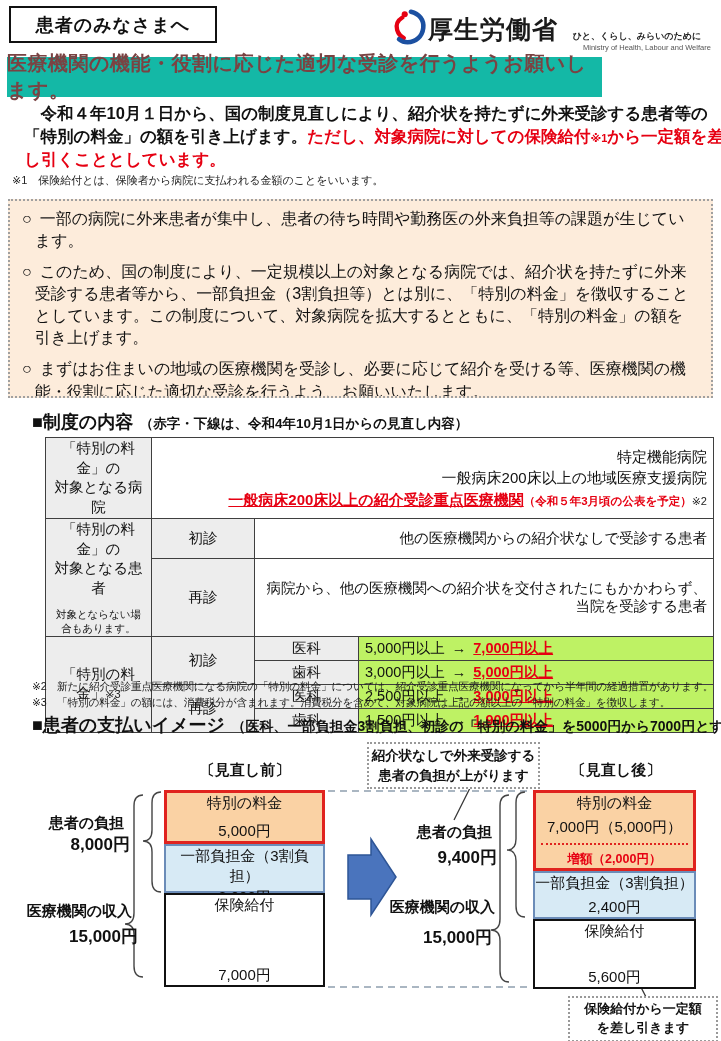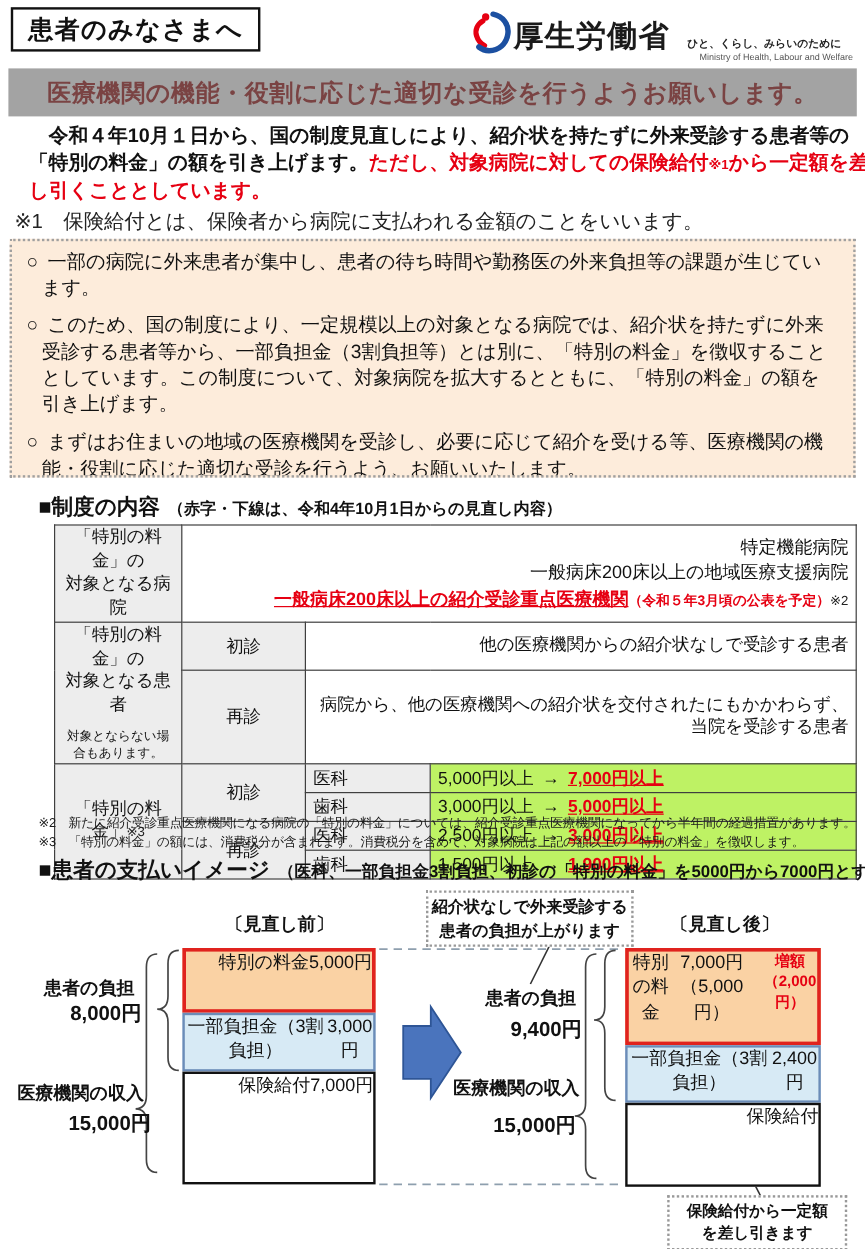--- a/index.html
+++ b/index.html
@@ -2,78 +2,78 @@
 <html><head>
 <meta charset="utf-8">
 <style>
   html,body{margin:0;padding:0;background:#fff;}
   .page{position:relative;width:721px;height:1041px;background:#fff;overflow:hidden;
         font-family:"Liberation Sans","DejaVu Sans",sans-serif;color:#111;}
 
   
   .audience-box{position:absolute;left:9px;top:6px;width:208px;height:37px;border:2.5px solid #111;
         box-sizing:border-box;display:flex;align-items:center;justify-content:center;
-        font-size:21px;font-weight:bold;letter-spacing:1px;}
+        font-size:18px;font-weight:bold;letter-spacing:1px;}
   .logo{position:absolute;left:390px;top:6px;display:flex;align-items:center;text-align:center;}
   .logo-name{font-size:25px;font-weight:bold;letter-spacing:1px;color:#1a1a1a;}
   .logo-tag{margin-left:5px;margin-top:25px;}
   .tag-jp{font-size:9px;font-weight:bold;color:#222;line-height:1.3;}
   .tag-en{font-size:7.5px;color:#555;line-height:1.3;padding-left:20px;}
 
   
-  .banner{position:absolute;left:7px;top:57px;width:707px;height:40px;background:#a3a3a3;
+  .banner{position:absolute;left:7px;top:57px;width:595px;height:40px;background:#14b8a6;
         display:flex;align-items:center;justify-content:center;
         font-size:20px;font-weight:bold;color:#7a4343;letter-spacing:.5px;}
 
   
   .intro{position:absolute;left:24px;top:102px;width:703px;font-size:16.5px;font-weight:bold;
         line-height:1.4;color:#111;}
   .intro .red{color:#e60012;}
   .ref-small{font-size:11px;}
-  .intro-note{position:absolute;left:12px;top:173px;font-size:17px;font-weight:normal;color:#222;}
+  .intro-note{position:absolute;left:12px;top:173px;font-size:11px;font-weight:normal;color:#222;}
 
   
   .points{position:absolute;left:8px;top:199px;width:705px;height:199px;box-sizing:border-box;
         background:#fdecdb;border:2px dotted #a0a0a0;padding:7px 12px 0 12px;overflow:hidden;}
   .point{margin:0 0 9px 0;font-size:16px;line-height:1.38;padding-left:.8em;text-indent:-.8em;}
   .point .mark{margin-right:.5em;}
 
   
   .sec-head{position:absolute;white-space:nowrap;}
   .sec-head .t1{font-size:18px;font-weight:bold;}
   .sec-head .t2{font-size:13.5px;font-weight:bold;margin-left:2px;}
 
   
   .sys-table{position:absolute;left:45px;top:437px;width:669px;border-collapse:collapse;
         table-layout:fixed;font-size:14.5px;color:#111;}
   .sys-table td{border:1.5px solid #3f3f3f;padding:1px 6px;vertical-align:middle;box-sizing:border-box;}
   .hcell{background:#ededed;text-align:center;line-height:1.35;}
   .hcell .sub{font-size:10.5px;display:block;margin-top:8px;}
   .vcell{background:#ededed;text-align:center;}
-  .tcell{background:#ededed;}
+  .tcell{background:#ededed;text-align:center;}
   .desc{background:#fff;text-align:right;padding-left:9px;line-height:1.3;}
   .hosp-line{font-size:15px;line-height:1.45;}
   .t-red{color:#e60012;font-weight:bold;text-decoration:underline;font-size:15px;}
   .t-red-note{color:#e60012;font-size:11.5px;font-weight:bold;}
   .t-ref{font-size:11px;color:#222;font-weight:normal;}
   .val{background:#bef264;white-space:nowrap;padding-left:12px;}
   .val .new{color:#e60012;font-weight:bold;text-decoration:underline;}
   .val .arr{margin:0 7px;}
 
   .notes{position:absolute;left:32px;top:679px;width:689px;font-size:10.7px;line-height:1.45;
         letter-spacing:-.2px;color:#1a1a1a;}
 
   
-  .diagram{position:absolute;left:0;top:740px;width:596px;height:301px;}
+  .diagram{position:absolute;left:12px;top:740px;width:596px;height:301px;}
   .diagram svg.overlay{position:absolute;left:0;top:0;}
   .stage-label{position:absolute;font-size:15px;font-weight:bold;text-align:center;width:160px;}
   .callout{position:absolute;box-sizing:border-box;background:#fff;border:2px dotted #999;
         text-align:center;font-weight:bold;font-size:13.5px;line-height:1.45;padding:2px 0;}
-  .sbox{position:absolute;box-sizing:border-box;text-align:center;display:flex;flex-direction:row;
-        justify-content:flex-end;font-size:15px;line-height:1.35;}
+  .sbox{position:absolute;box-sizing:border-box;text-align:center;display:flex;flex-direction:column;
+        justify-content:space-between;font-size:15px;line-height:1.35;}
   .b-special{background:#fad2a4;border:3.5px solid #e0231e;}
   .b-copay{background:#d7eaf5;border:2px solid #6b8cb8;}
   .b-ins{background:#fff;border:2px solid #111;}
   .inc-sep{border-top:2px dotted #e0231e;margin:2px 5px;}
   .inc-txt{color:#e60012;font-weight:bold;font-size:12.5px;}
   .d-lbl{position:absolute;font-weight:bold;font-size:15px;text-align:right;}
   .d-amt{position:absolute;font-weight:bold;font-size:17px;text-align:right;}
 </style>
 </head>
 <body>
@@ -238,20 +238,21 @@
       <div>7,000円（5,000円）</div>
       <div class="inc-sep"></div>
       <div class="inc-txt">増額（2,000円）</div>
     </div>
     <div class="sbox b-copay" style="left:521px;top:131px;width:163px;height:48px;">
       <div>一部負担金（3割負担）</div>
       <div>2,400円</div>
     </div>
     <div class="sbox b-ins" style="left:521px;top:179px;width:163px;height:70px;">
       <div>保険給付</div>
+      <div>5,600円</div>
     </div>
 
     <div class="callout" style="left:556px;top:256px;width:150px;font-size:13px;">
       <div>保険給付から一定額</div>
       <div>を差し引きます</div>
     </div>
   </div>
 
 </div>
 

